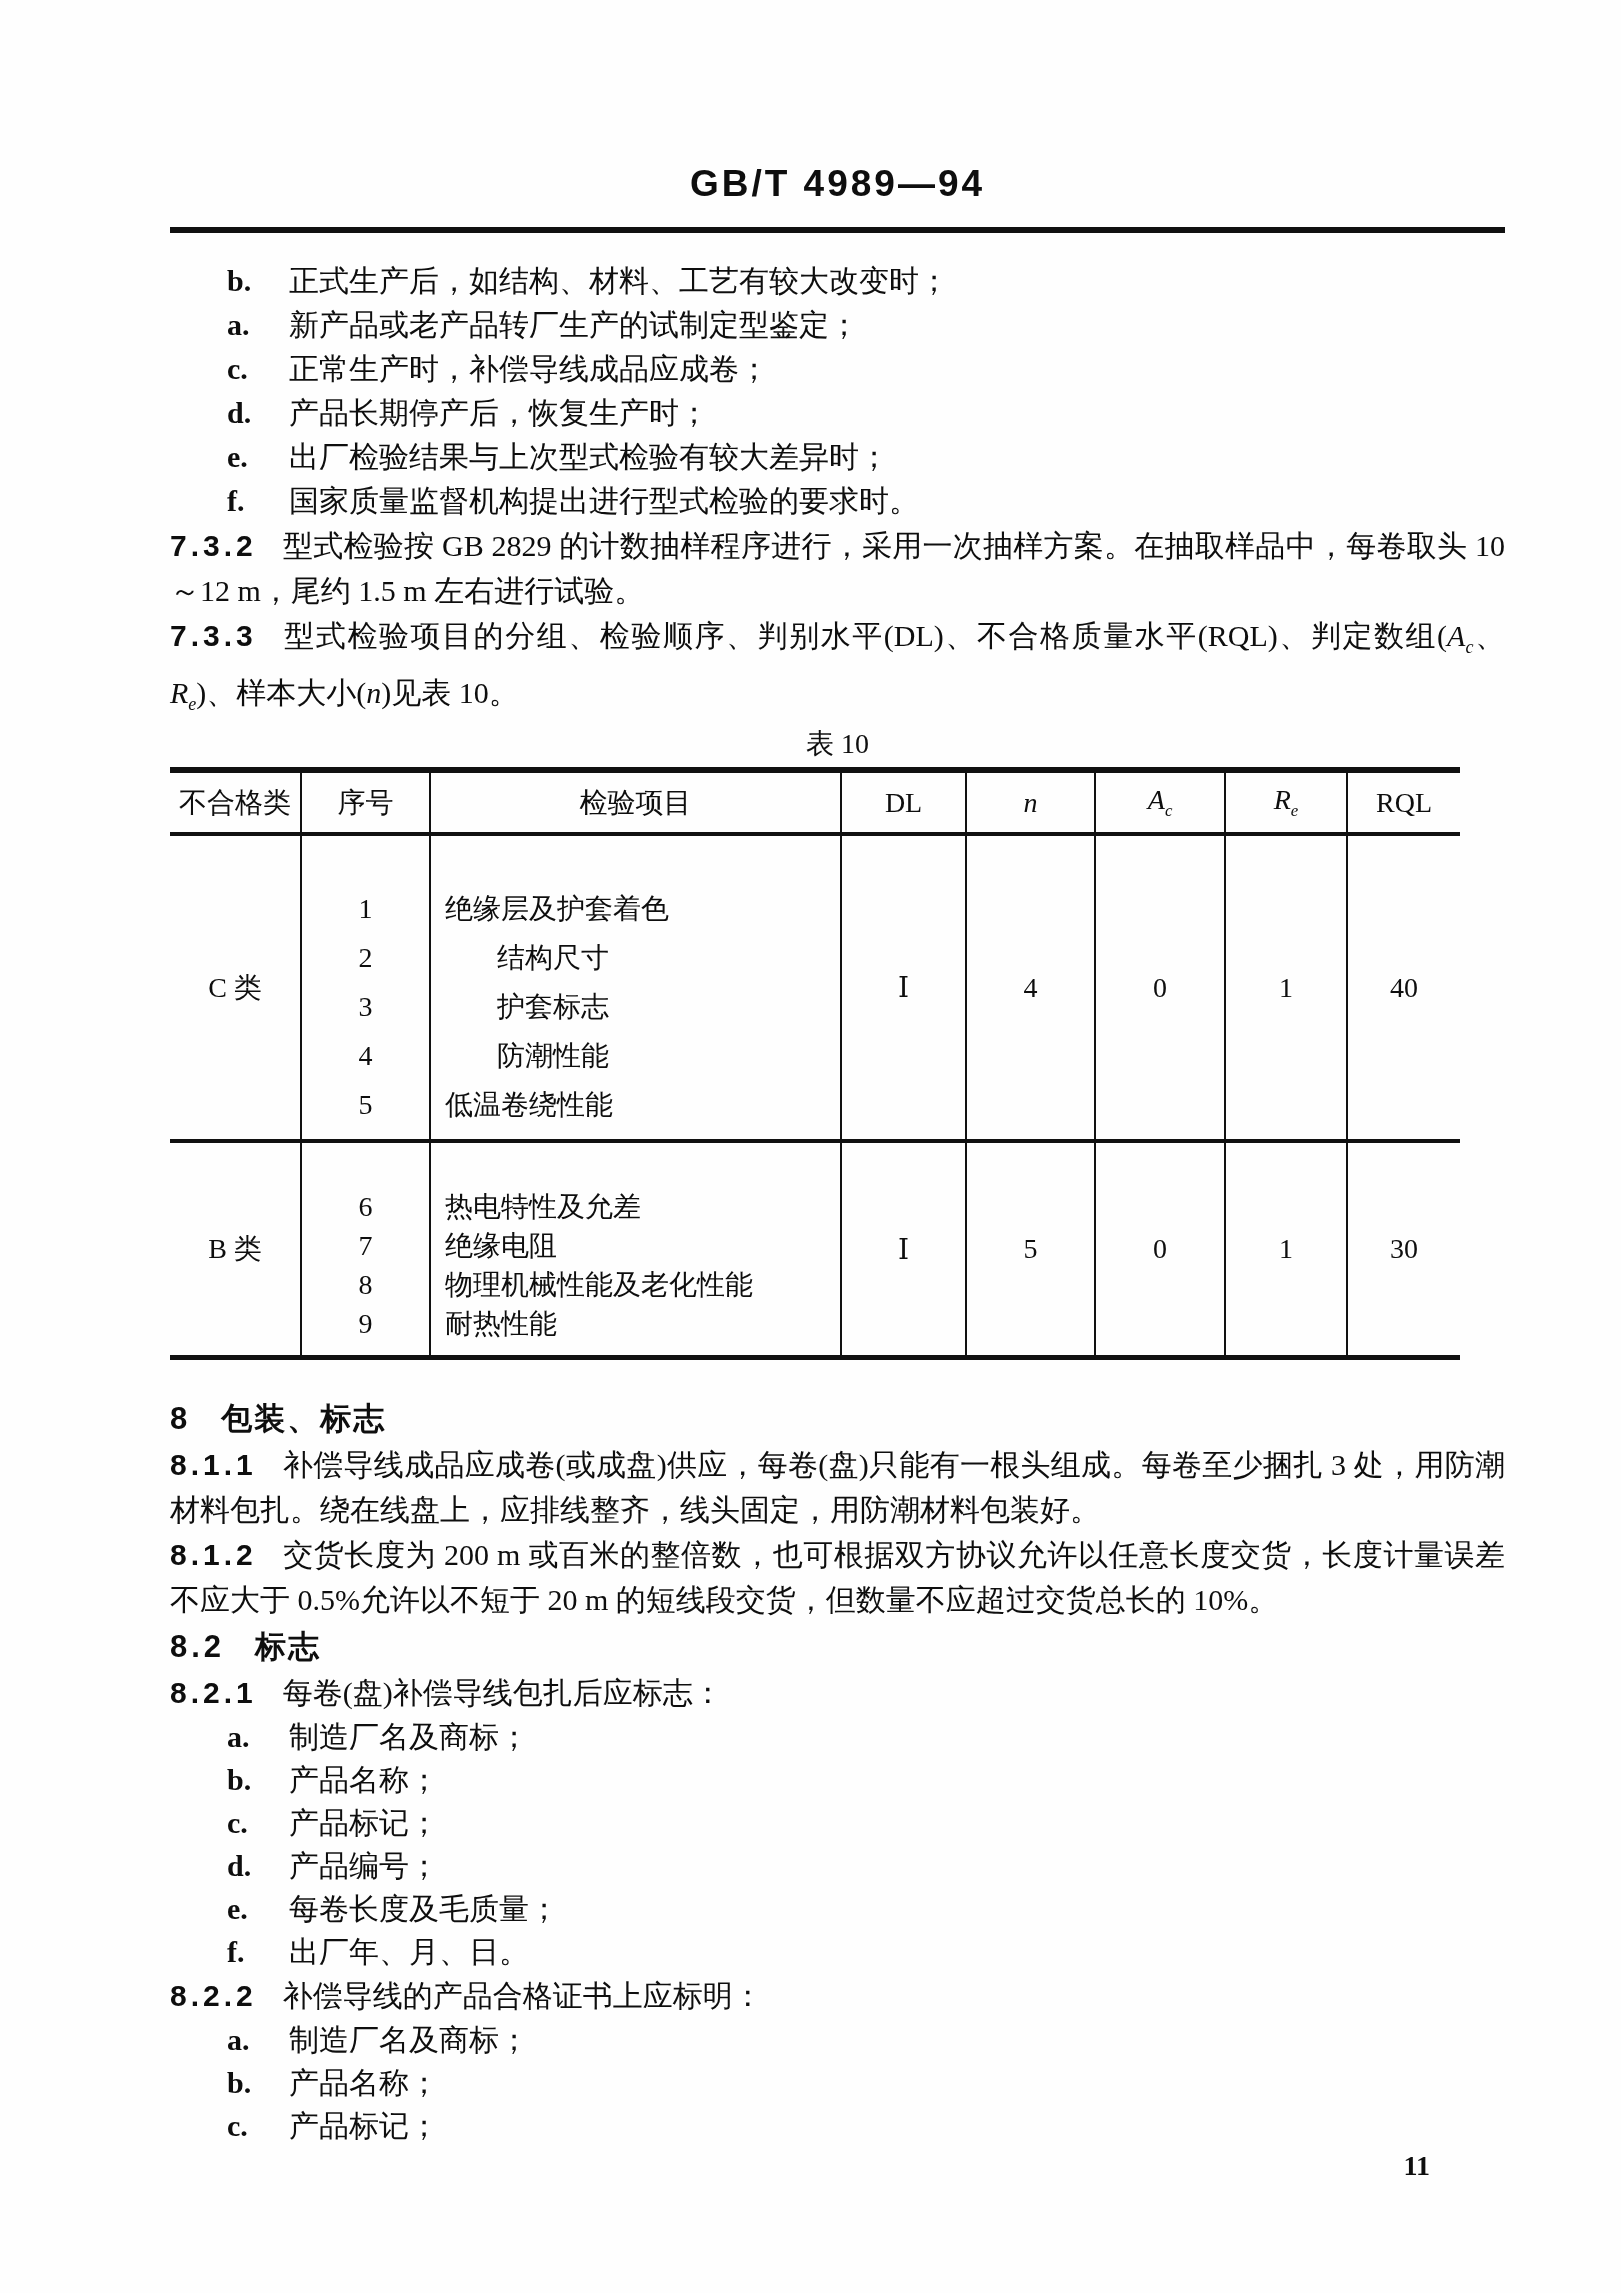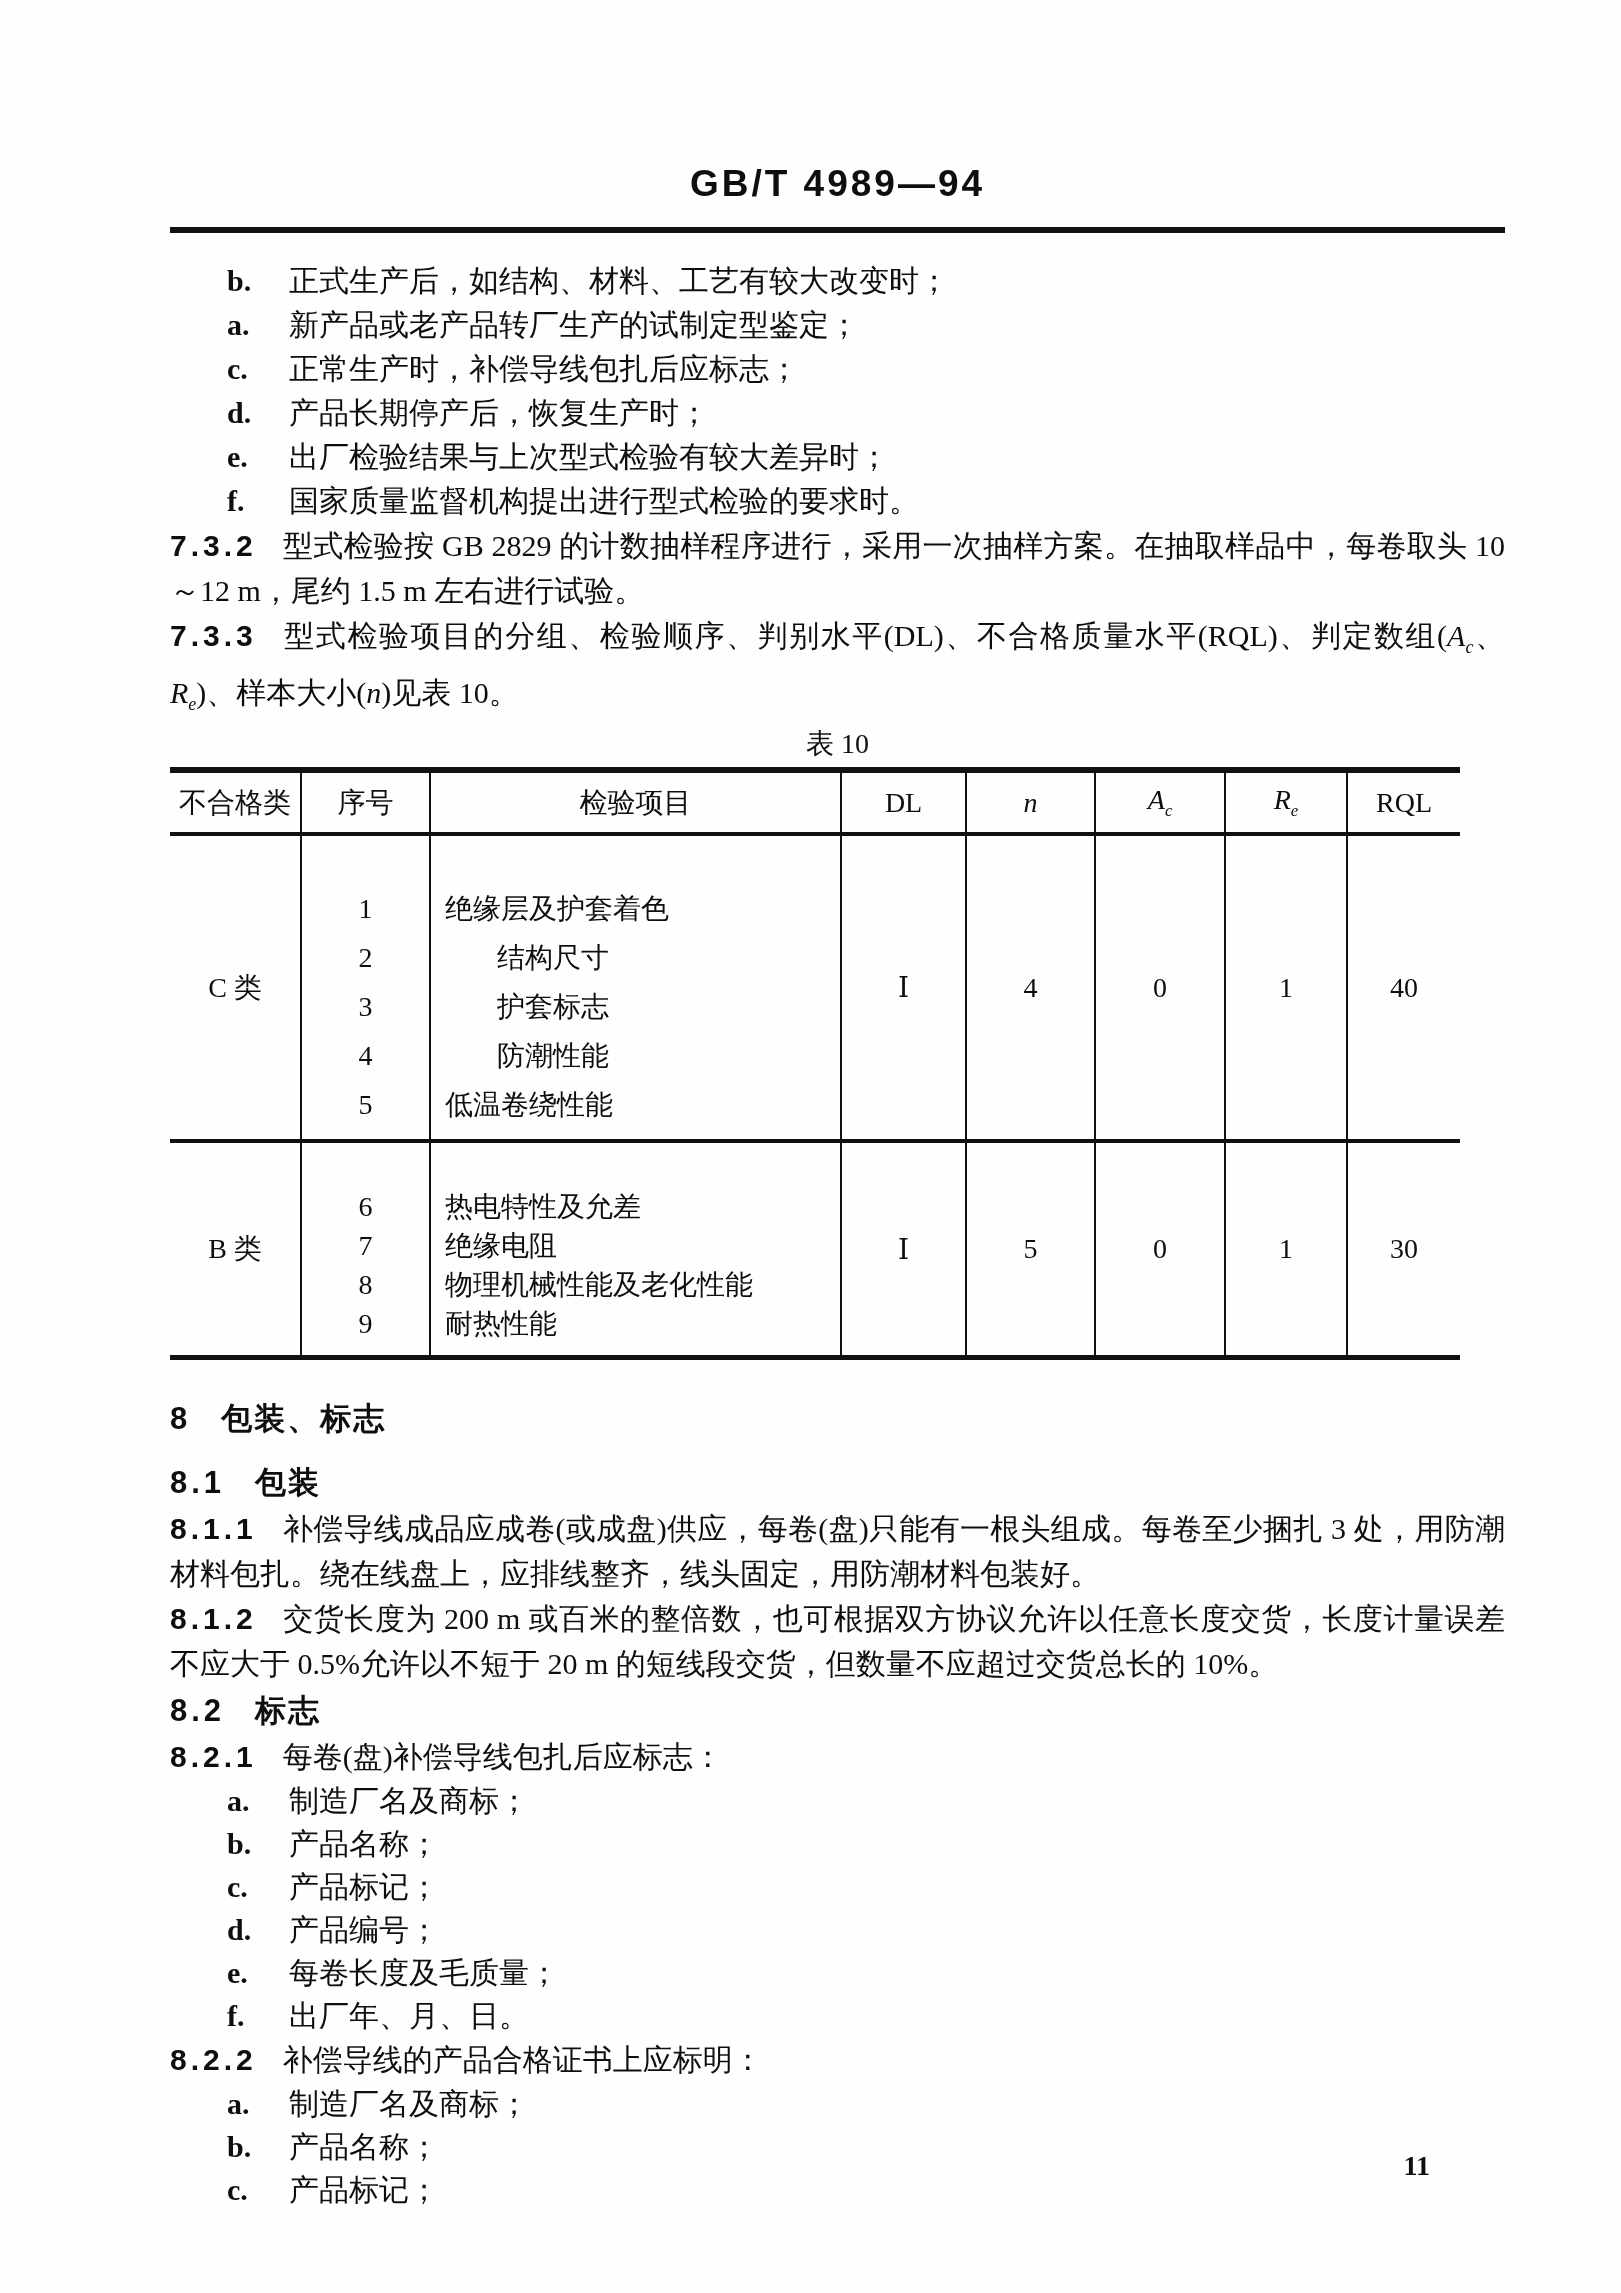--- a/index.html
+++ b/index.html
@@ -98,21 +98,21 @@
 
 <div class="page">
   <div class="content">
 
     <div class="std-title">GB/T 4989—94</div>
     <div class="header-rule"></div>
 
     <ul class="alpha-list">
       <li><span class="li-label">b.</span><span>正式生产后，如结构、材料、工艺有较大改变时；</span></li>
       <li><span class="li-label">a.</span><span>新产品或老产品转厂生产的试制定型鉴定；</span></li>
-      <li><span class="li-label">c.</span><span>正常生产时，补偿导线包扎后应标志；</span></li>
+      <li><span class="li-label">c.</span><span>正常生产时，补偿导线成品应成卷；</span></li>
       <li><span class="li-label">d.</span><span>产品长期停产后，恢复生产时；</span></li>
       <li><span class="li-label">e.</span><span>出厂检验结果与上次型式检验有较大差异时；</span></li>
       <li><span class="li-label">f.</span><span>国家质量监督机构提出进行型式检验的要求时。</span></li>
     </ul>
 
     <p class="clause"><span class="clause-no">7.3.2</span><span>型式检验按 GB 2829 的计数抽样程序进行，采用一次抽样方案。在抽取样品中，每卷取头 10～12 m，尾约 1.5 m 左右进行试验。</span></p>
 
     <p class="clause"><span class="clause-no">7.3.3</span><span><span>型式检验项目的分组、检验顺序、判别水平(DL)、不合格质量水平(RQL)、判定数组(</span><span class="var">A</span><sub class="vs var">c</sub><span>、</span><span class="var">R</span><sub class="vs var">e</sub><span>)、样本大小(</span><span class="var">n</span><span>)见表 10。</span></span></p>
 
     <div class="tbl-caption">表 10</div>
@@ -181,21 +181,20 @@
           <td class="val">5</td>
           <td class="val">0</td>
           <td class="val">1</td>
           <td class="val">30</td>
         </tr>
       </tbody>
     </table>
 
     <div class="sec-head sec8"><span class="clause-no">8</span><span>包装、标志</span></div>
 
-    <div class="sec-head sec81"><span class="clause-no">8.1</span><span>包装</span></div>
 
     <p class="clause"><span class="clause-no">8.1.1</span><span>补偿导线成品应成卷(或成盘)供应，每卷(盘)只能有一根头组成。每卷至少捆扎 3 处，用防潮材料包扎。绕在线盘上，应排线整齐，线头固定，用防潮材料包装好。</span></p>
 
     <p class="clause"><span class="clause-no">8.1.2</span><span>交货长度为 200 m 或百米的整倍数，也可根据双方协议允许以任意长度交货，长度计量误差不应大于 0.5%允许以不短于 20 m 的短线段交货，但数量不应超过交货总长的 10%。</span></p>
 
     <div class="sec-head sec82"><span class="clause-no">8.2</span><span>标志</span></div>
 
     <p class="clause"><span class="clause-no">8.2.1</span><span>每卷(盘)补偿导线包扎后应标志：</span></p>
 
     <ul class="alpha-list tight" style="margin-top:0">

